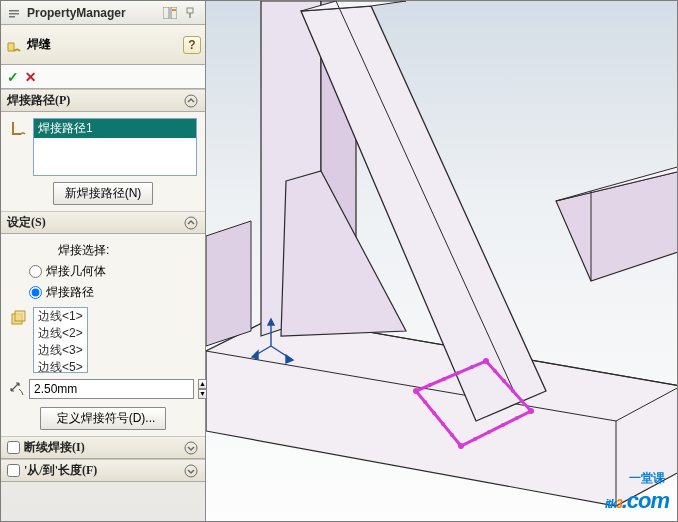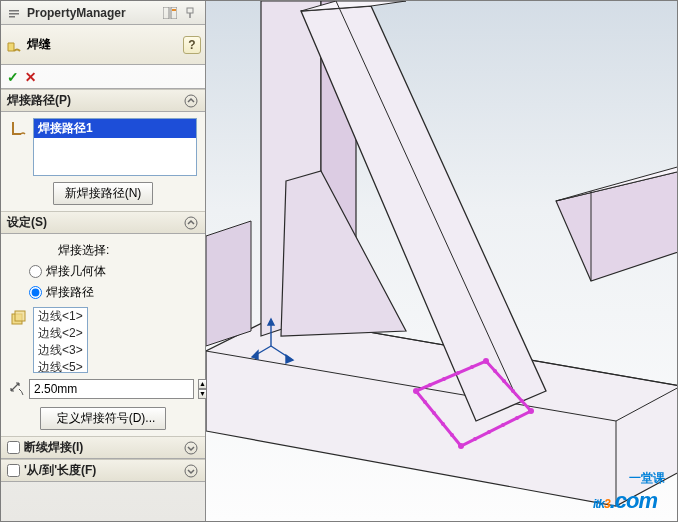--- a/index.html
+++ b/index.html
@@ -16,48 +16,48 @@
 .feat-header .feat-title { flex: 1; font-weight: bold; }
 .feat-header .help { width: 18px; height: 18px; border: 1px solid #b2a972; border-radius: 3px; background: linear-gradient(to bottom, #fffbe6, #f2ecc7); display: flex; align-items: center; justify-content: center; color: #5a5030; font-weight: bold; }
 
 .confirm-bar { height: 24px; display: flex; align-items: center; padding: 0 6px; gap: 6px; border-bottom: 1px solid #a9a9a9; }
 .confirm-bar span { font-size: 14px; font-weight: bold; }
 .ok { color: #1a9b1a; }
 .cancel { color: #c62020; }
 
 .section { border-top: 1px solid #c9c7bd; }
 .sec-head { height: 22px; display: flex; align-items: center; padding: 0 6px; background: linear-gradient(to bottom, #f3f1e8, #e4e1d3); border-bottom: 1px solid #a9a9a9; }
-.sec-head .sec-title { flex: 1; font-weight: bold; color: #222; }
+.sec-head .sec-title { flex: 1; font-weight: bold; color: #222; font-family: Liberation Serif, serif; }
 .sec-head .chev { width: 16px; height: 16px; display:flex; align-items:center; justify-content:center; }
 .sec-head .chk { width: 13px; height: 13px; margin-right: 4px; }
 .sec-body { padding: 6px 8px; background: #f6f5ef; }
 
 .selbox { display:flex; gap:4px; }
 .selbox .side-icon { width: 20px; display:flex; align-items:flex-start; justify-content:center; padding-top:2px; }
 .listbox { flex:1; height: 58px; border: 1px solid #84a7c9; background: #fff; overflow: hidden; }
 .listbox .item { padding: 1px 4px; }
-.listbox .item.sel { background: #1d4ed8; color: #fff; font-weight: bold; }
+.listbox .item.sel { background: #0f766e; color: #fff; }
 
 .btn { display:block; margin: 6px auto 0; padding: 2px 10px; border: 1px solid #8a8a8a; border-radius: 1px; background: linear-gradient(to bottom, #fff, #e7e6de); min-width: 100px; text-align:center; }
 
 .radio-row { display:flex; align-items:center; gap:4px; padding: 2px 0 2px 20px; }
 .radio-row input { margin: 0; }
 
 .edge-list { height: 66px; border: 1px solid #84a7c9; background: #fff; overflow-y: scroll; }
 .edge-list .item { padding: 0px 4px; color: #2a2a2a; }
 
 .dim-row { display:flex; align-items:center; gap:4px; margin-top:6px; }
 .dim-row .dim-icon { width: 20px; display:flex; align-items:center; justify-content:center; }
 .dim-row input { flex:1; height: 20px; border: 1px solid #8b8b8b; padding: 0 4px; background: #fff; }
 .spin { width: 16px; display:flex; flex-direction:column; }
 .spin div { height: 10px; border: 1px solid #8b8b8b; background: linear-gradient(to bottom,#fff,#e4e3db); font-size:7px; line-height:7px; text-align:center; }
 
 .viewport { position:absolute; left:205px; top:0; right:0; bottom:0; background: linear-gradient(to bottom, #d4dde6 0%, #eef1f4 40%, #fdfdfd 100%); overflow:hidden; }
 
-.watermark { position:absolute; right:20px; bottom:6px; font-weight:bold; font-size: 28px; font-style: italic; color:#0080d8; letter-spacing:-1px;margin-left:8px; }
+.watermark { position:absolute; right:8px; bottom:6px; font-weight:bold; font-size: 28px; font-style: italic; color:#0080d8; letter-spacing:-1px;margin-left:8px; }
 .watermark .three { color:#ff7a00; font-style: italic; }
 .watermark .dotcom { color:#0080d8; font-size: 22px; }
 .wm-sub { position:absolute; right:12px; bottom:34px; font-size:12px; color:#0080d8; font-weight:bold; }
 
 svg.model { position:absolute; left:0; top:0; }
 </style>
 </head>
 <body>
 
 <div class="panel">

